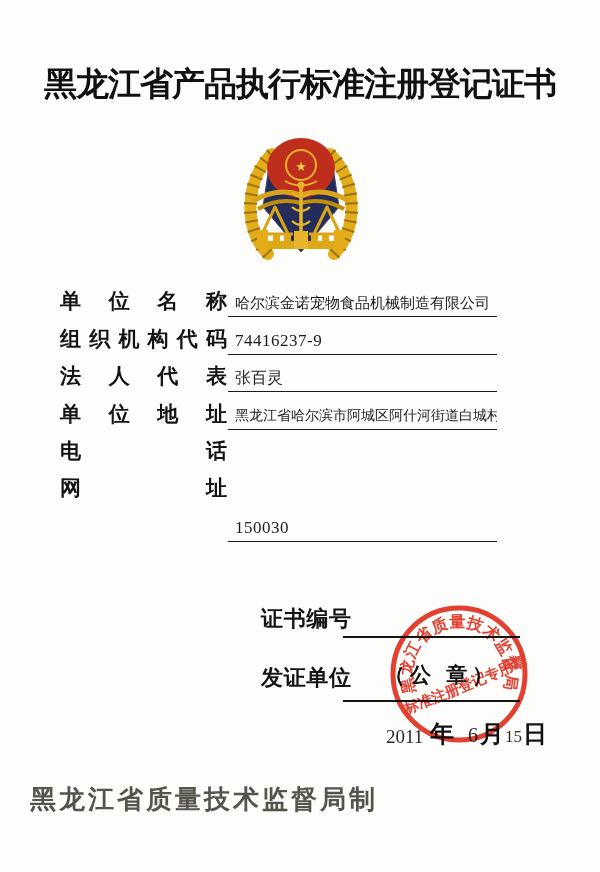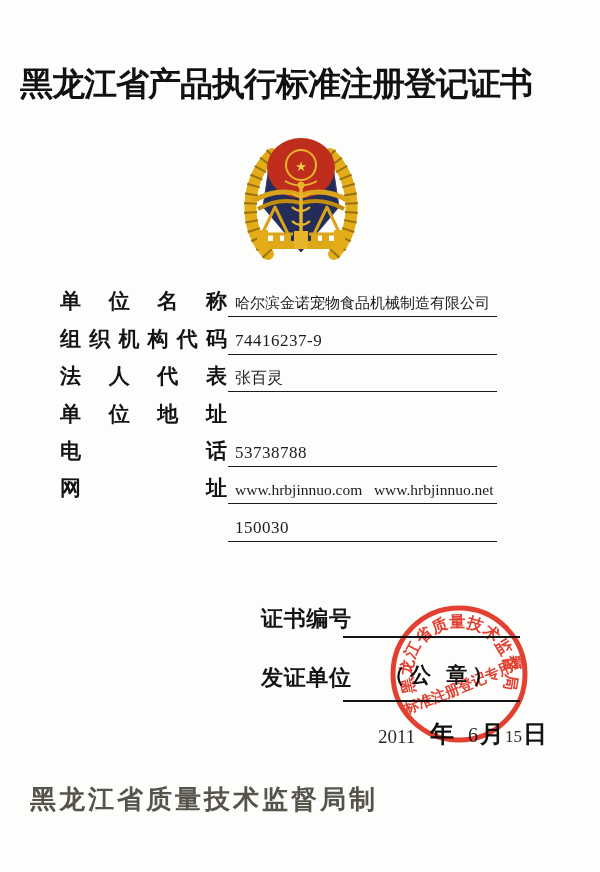--- a/index.html
+++ b/index.html
@@ -8,20 +8,21 @@
     width:600px;height:872px;
     margin:0 auto;
     background:#fdfdfc;
     overflow:hidden;
     font-family:"Liberation Serif","DejaVu Serif",serif;
     color:#161616;
   }
   
   .title{
     position:absolute;top:62px;left:20px;width:560px;
+    text-align:center;
     font-size:33px;font-weight:bold;letter-spacing:-1px;
     color:#121110;white-space:nowrap;font-family:Liberation Mono, monospace;
   }
   
   .emblem{position:absolute;left:231px;top:135px;width:140px;height:127px;}
   
   .form{position:absolute;left:60px;top:280px;width:437px;}
   .frow{position:relative;height:37.4px;}
   .flabel{
     position:absolute;left:0;bottom:3px;width:167px;
@@ -60,21 +61,21 @@
   .inum-value{position:absolute;left:350px;top:610px;font-size:16px;}
   .seal-note{
     position:absolute;left:384px;top:661px;
     font-size:21px;font-weight:bold;letter-spacing:5px;
     color:#111;white-space:nowrap;
   }
   
   .date span{position:absolute;white-space:nowrap;}
   .d-num{color:#2a2a2a;}
   .d-unit{font-weight:bold;color:#111;}
-  .d-year {left:378px;top:726px;font-size:19px;}
+  .d-year {left:386px;top:726px;font-size:19px;}
   .d-yunit{left:430px;top:718px;font-size:24px;}
   .d-month{left:468px;top:724px;font-size:20px;}
   .d-munit{left:480px;top:718px;font-size:24px;}
   .d-day  {left:505px;top:727px;font-size:17px;text-align:right;}
   .d-dunit{left:523px;top:718px;font-size:24px;}
   
   .seal{
     position:absolute;left:387px;top:602px;width:146px;height:146px;
     mix-blend-mode:multiply;opacity:.93;pointer-events:none;
   }
@@ -140,28 +141,27 @@
     <div class="frow">
       <div class="flabel">组织机构代码</div>
       <div class="fvalue">74416237-9</div>
     </div>
     <div class="frow">
       <div class="flabel">法人代表</div>
       <div class="fvalue">张百灵</div>
     </div>
     <div class="frow">
       <div class="flabel">单位地址</div>
+      <div class="fvalue">黑龙江省哈尔滨市阿城区阿什河街道白城村</div>
     </div>
     <div class="frow">
       <div class="flabel">电话</div>
-      <div class="fvalue">53738788</div>
     </div>
     <div class="frow">
       <div class="flabel">网址</div>
-      <div class="fvalue">www.hrbjinnuo.com   www.hrbjinnuo.net</div>
     </div>
     <div class="frow">
       <div class="fvalue">150030</div>
     </div>
   </div>
 
   <div class="ilabel num">证书编号</div>
   <span class="inum-value"></span>
   <div class="iline l1"></div>
 

